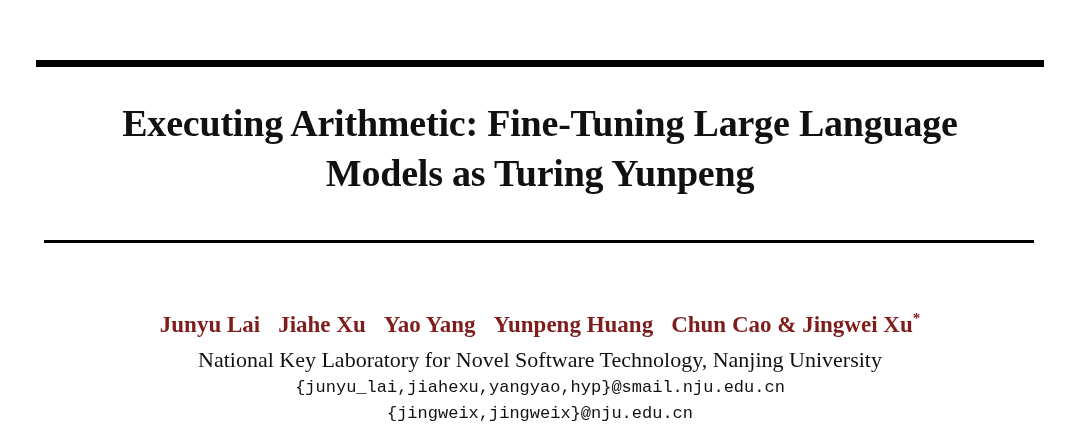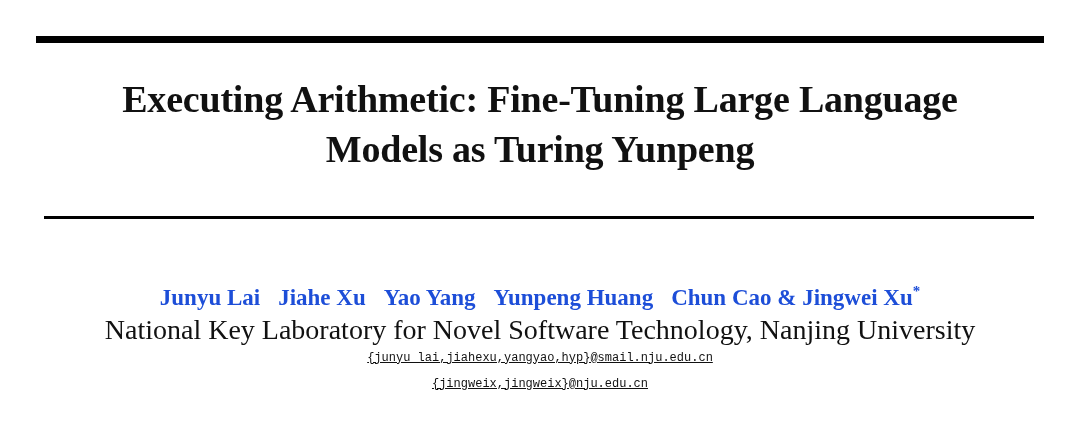--- a/index.html
+++ b/index.html
@@ -12,20 +12,21 @@
     background: #ffffff;
     font-family: "Liberation Serif", serif;
     overflow: hidden;
     position: relative;
   }
   .page {
     position: relative;
     width: 1080px;
     height: 334px;
     box-sizing: border-box;
+    margin-top: 24px;
   }
   .rule-top {
     position: absolute;
     left: 36px;
     top: 36px;
     width: 1008px;
     height: 7px;
     background: #000000;
   }
   .title-block {
@@ -56,48 +57,47 @@
     position: absolute;
     left: 36px;
     top: 278px;
     width: 1008px;
     text-align: center;
   }
   .authors-line {
     font-family: "Liberation Serif", serif;
     font-weight: bold;
     font-size: 23px;
-    line-height: 27px;
-    color: #1d4ed8;
+    line-height: 32px;
+    color: #7f1d1d;
     white-space: nowrap;
   }
   .authors-line .sp {
     display: inline-block;
     width: 18px;
   }
   .author-star {
     font-size: 15px;
     vertical-align: super;
     font-weight: bold;
   }
   .affiliation {
     font-family: "Liberation Serif", serif;
-    font-size: 28px;
+    font-size: 22px;
     line-height: 30px;
     color: #111111;
     margin-top: 4px;
     white-space: nowrap;
   }
   .email {
     font-family: "Liberation Mono", monospace;
-    font-size: 12px;
+    font-size: 17px;
     line-height: 26px;
     color: #111111;
     white-space: nowrap;
-    text-decoration: underline;
   }
   .watermark {
     position: absolute;
     right: 16px;
     bottom: 10px;
     font-family: "DejaVu Sans", sans-serif;
     font-size: 16px;
     color: #b9b9b9;
     white-space: nowrap;
   }

